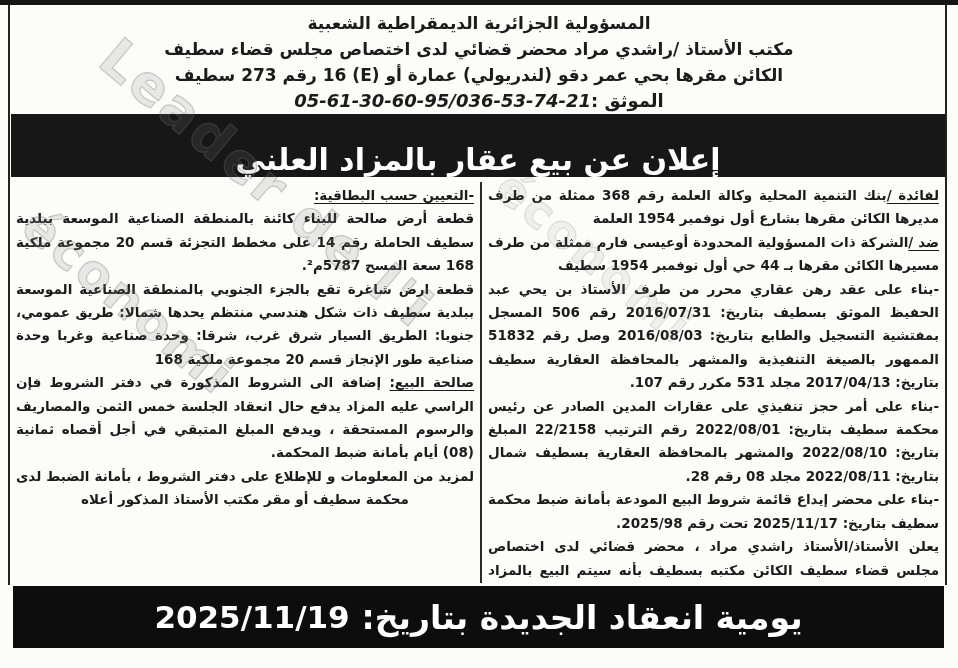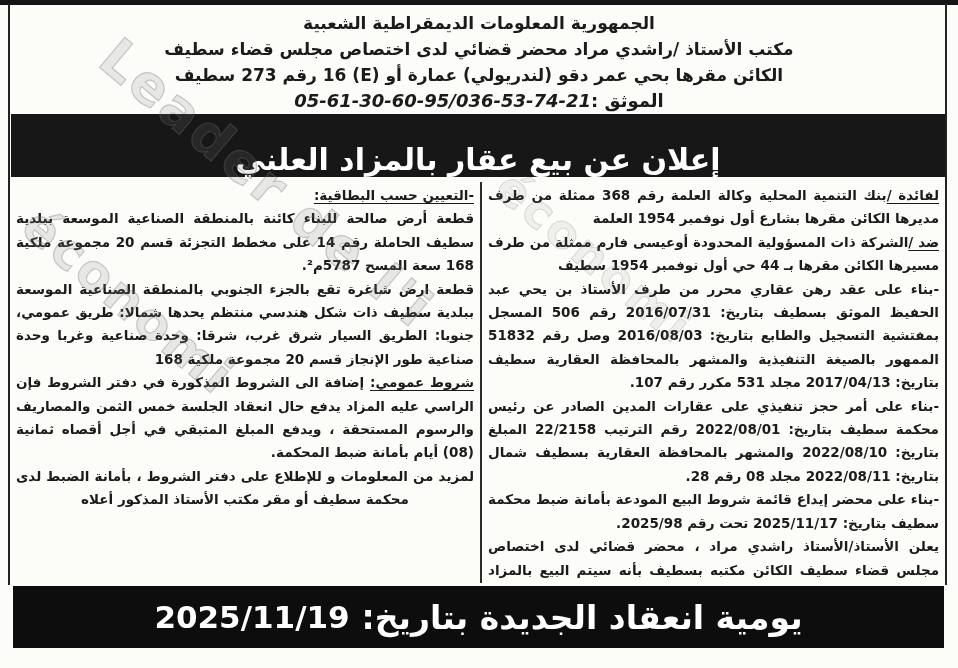--- a/index.html
+++ b/index.html
@@ -59,21 +59,21 @@
        color:rgba(125,125,125,0.10);-webkit-text-stroke:1px rgba(110,110,110,0.22);}
 </style>
 </head>
 <body>
 
 <div class="abs topbar"></div>
 <div class="abs frame l"></div>
 <div class="abs frame r"></div>
 
 <header class="abs header">
-  <div class="hline">الجمهورية المعلومات الديمقراطية الشعبية</div>
+  <div class="hline">المسؤولية الجزائرية الديمقراطية الشعبية</div>
   <div class="hline">مكتب الأستاذ /راشدي مراد محضر قضائي لدى اختصاص مجلس قضاء سطيف</div>
   <div class="hline">الكائن مقرها بحي عمر دقو (لندريولي)  عمارة أو (E)  16 رقم 273 سطيف</div>
   <div class="phone"><span>الموثق :</span><span class="num">05-61-30-60-95/036-53-74-21</span></div>
 </header>
 
 <div class="abs title-banner">
   <span>إعلان عن بيع عقار بالمزاد العلني</span>
 </div>
 
 <div class="abs vdiv"></div>
@@ -84,21 +84,21 @@
   <p>-بناء على عقد رهن عقاري محرر من طرف الأستاذ بن يحي عبد الحفيظ الموثق بسطيف بتاريخ: 2016/07/31 رقم 506 المسجل بمفتشية التسجيل والطابع بتاريخ: 2016/08/03 وصل رقم 51832 الممهور بالصيغة التنفيذية والمشهر بالمحافظة العقارية سطيف بتاريخ: 2017/04/13 مجلد 531 مكرر رقم 107.</p>
   <p>-بناء على أمر حجز تنفيذي على عقارات المدين الصادر عن رئيس محكمة سطيف بتاريخ: 2022/08/01 رقم الترتيب 22/2158 المبلغ بتاريخ: 2022/08/10 والمشهر بالمحافظة العقارية بسطيف شمال بتاريخ: 2022/08/11 مجلد 08 رقم 28.</p>
   <p>-بناء على محضر إيداع قائمة شروط البيع المودعة بأمانة ضبط محكمة سطيف بتاريخ: 2025/11/17 تحت رقم 2025/98.</p>
   <p><span>يعلن الأستاذ/الأستاذ راشدي مراد ، محضر قضائي لدى اختصاص مجلس قضاء سطيف الكائن مكتبه بسطيف بأنه سيتم البيع بالمزاد العلني بقاعة الجلسات بمحكمة سطيف</span> </p>
 </section>
 
 <section class="abs col col-left">
   <p class="u">-التعيين حسب البطاقية:</p>
   <p>قطعة أرض صالحة للبناء كائنة بالمنطقة الصناعية الموسعة ببلدية سطيف الحاملة رقم 14 على مخطط التجزئة قسم 20 مجموعة ملكية 168 سعة المسح 5787م².</p>
   <p>قطعة ارض شاغرة تقع بالجزء الجنوبي بالمنطقة الصناعية الموسعة ببلدية سطيف ذات شكل هندسي منتظم يحدها شمالا: طريق عمومي، جنوبا: الطريق السيار شرق غرب، شرقا: وحدة صناعية وغربا وحدة صناعية طور الإنجاز قسم 20 مجموعة ملكية 168</p>
-  <p><span class="u">شروط عمومي:</span><span> إضافة الى الشروط المذكورة في دفتر الشروط فإن الراسي عليه المزاد يدفع حال انعقاد الجلسة خمس الثمن والمصاريف والرسوم المستحقة ، ويدفع المبلغ المتبقي في أجل أقصاه ثمانية (08) أيام بأمانة ضبط المحكمة.</span></p>
+  <p><span class="u">صالحة البيع:</span><span> إضافة الى الشروط المذكورة في دفتر الشروط فإن الراسي عليه المزاد يدفع حال انعقاد الجلسة خمس الثمن والمصاريف والرسوم المستحقة ، ويدفع المبلغ المتبقي في أجل أقصاه ثمانية (08) أيام بأمانة ضبط المحكمة.</span></p>
   <p class="center-last">لمزيد من المعلومات و للإطلاع على دفتر الشروط ، بأمانة الضبط لدى محكمة سطيف أو مقر مكتب الأستاذ المذكور أعلاه</p>
 
 </section>
 
 <footer class="abs footer-banner">
   <span>يومية انعقاد الجديدة بتاريخ:</span>
   <span class="fdate">2025/11/19</span>
 </footer>
 
 <div class="abs wm wm1">Leader de l'i</div>

